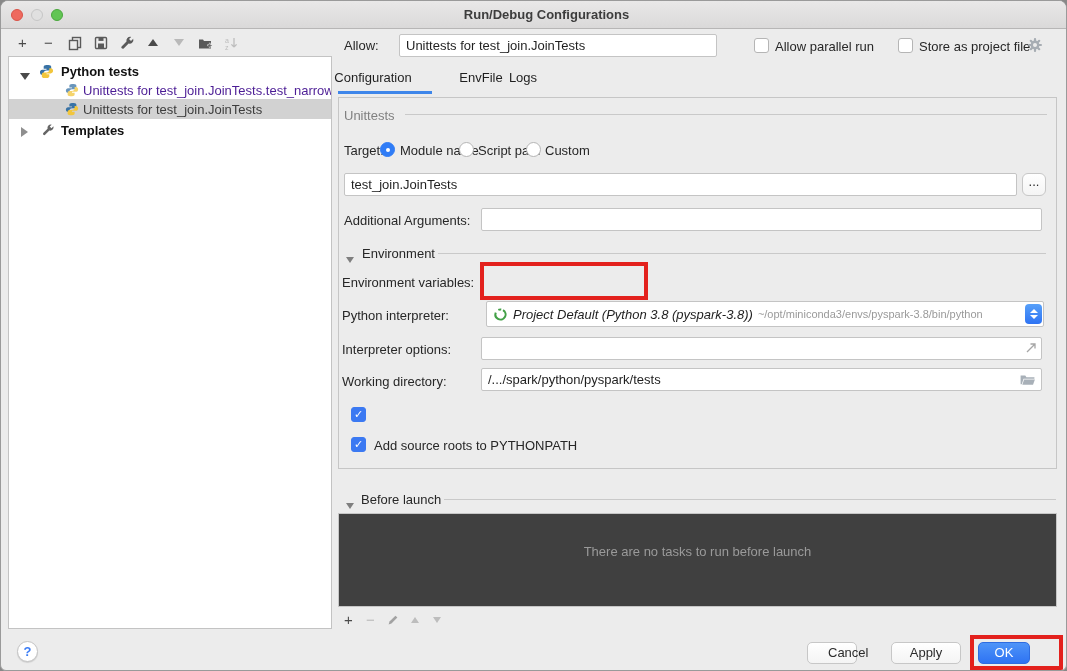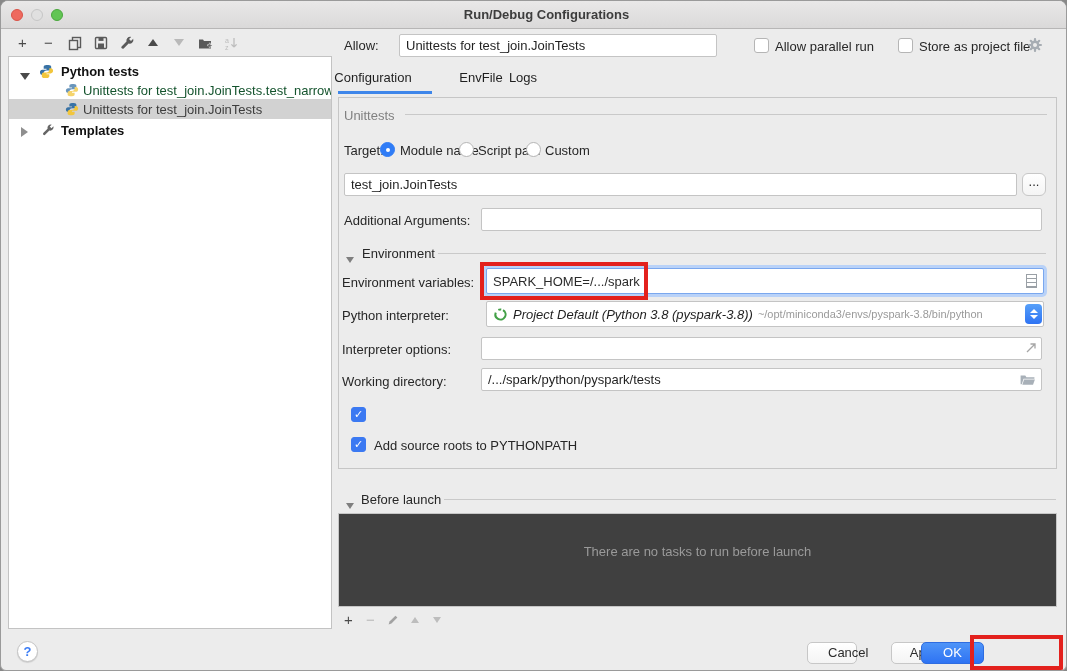--- a/index.html
+++ b/index.html
@@ -141,21 +141,21 @@
         <path fill="#3872a5" d="M8 1C6 1 5 1.8 5 3v2h3v1H3.5C2 6 1 7.1 1 8.7c0 1.8 1 2.8 2.5 2.8H5V9.8C5 8.2 6.3 7 8 7h3c1.1 0 2-.9 2-2V3c0-1.2-1-2-3-2H8z"></path>
         <path fill="#f2c63c" d="M8 15c2 0 3-.8 3-2v-2H8v-1h4.5c1.5 0 2.5-1.1 2.5-2.7 0-1.8-1-2.8-2.5-2.8H11v1.7C11 7.8 9.7 9 8 9H5c-1.1 0-2 .9-2 2v2c0 1.2 1 2 3 2h2z"></path>
       </svg>
       <span class="abs" style="left:52px;top:3px;font-weight:700;color:#111;">Python tests</span>
     </div>
     <div class="trow" style="top:23px;">
       <svg class="abs" style="left:56px;top:3px;opacity:.75;" width="14" height="14" viewBox="0 0 16 16">
         <path fill="#3872a5" d="M8 1C6 1 5 1.8 5 3v2h3v1H3.5C2 6 1 7.1 1 8.7c0 1.8 1 2.8 2.5 2.8H5V9.8C5 8.2 6.3 7 8 7h3c1.1 0 2-.9 2-2V3c0-1.2-1-2-3-2H8z"></path>
         <path fill="#f2c63c" d="M8 15c2 0 3-.8 3-2v-2H8v-1h4.5c1.5 0 2.5-1.1 2.5-2.7 0-1.8-1-2.8-2.5-2.8H11v1.7C11 7.8 9.7 9 8 9H5c-1.1 0-2 .9-2 2v2c0 1.2 1 2 3 2h2z"></path>
       </svg>
-      <span class="abs" style="left:74px;top:3px;color:#14532d;width:248px;overflow:hidden;white-space:nowrap;">Unittests for test_join.JoinTests.test_narrow</span>
+      <span class="abs" style="left:74px;top:3px;color:#4c1d95;width:248px;overflow:hidden;white-space:nowrap;">Unittests for test_join.JoinTests.test_narrow</span>
     </div>
     <div class="trow sel" style="top:42px;">
       <svg class="abs" style="left:56px;top:3px;" width="14" height="14" viewBox="0 0 16 16">
         <path fill="#3872a5" d="M8 1C6 1 5 1.8 5 3v2h3v1H3.5C2 6 1 7.1 1 8.7c0 1.8 1 2.8 2.5 2.8H5V9.8C5 8.2 6.3 7 8 7h3c1.1 0 2-.9 2-2V3c0-1.2-1-2-3-2H8z"></path>
         <path fill="#f2c63c" d="M8 15c2 0 3-.8 3-2v-2H8v-1h4.5c1.5 0 2.5-1.1 2.5-2.7 0-1.8-1-2.8-2.5-2.8H11v1.7C11 7.8 9.7 9 8 9H5c-1.1 0-2 .9-2 2v2c0 1.2 1 2 3 2h2z"></path>
       </svg>
       <span class="abs" style="left:74px;top:3px;color:#3c3c3c;">Unittests for test_join.JoinTests</span>
     </div>
     <div class="trow" style="top:63px;">
       <span class="abs" style="left:12px;top:5px;"><span class="arr-right"></span></span>
@@ -205,24 +205,20 @@
   <div class="btn" style="left:1021px;top:172px;width:24px;height:23px;line-height:15px;border-radius:6px;"><span>...</span></div>
 
   <div class="lbl" style="left:343px;top:212px;">Additional Arguments:</div>
   <input class="fld" style="left: 480px; top: 207px; width: 561px; height: 23px;" value="">
 
   <span class="abs" style="left:345px;top:250px;"><span class="arr-down" style="border-top-color:#7f7f7f;border-left-width:4px;border-right-width:4px;border-top-width:6px;"></span></span>
   <div class="lbl" style="left:361px;top:245px;">Environment</div>
   <div class="hrule" style="left:437px;top:252px;width:608px;"></div>
 
   <div class="lbl" style="left:341px;top:274px;">Environment variables:</div>
-  <div class="field" style="left:485px;top:267px;width:558px;height:26px;border:1px solid #7aa7ee;box-shadow:0 0 0 3px #b9d2f8;border-radius:2px;">
-    <span>SPARK_HOME=/.../spark</span>
-    <div style="margin-left:auto;" class="doc-icon"></div>
-  </div>
   <div class="redbox" style="left:479px;top:261px;width:168px;height:38px;"></div>
 
   <div class="lbl" style="left:341px;top:307px;">Python interpreter:</div>
   <div class="field" style="left:485px;top:300px;width:558px;height:26px;white-space:nowrap;overflow:hidden;">
     <svg width="15" height="15" viewBox="0 0 16 16" style="flex:0 0 auto;margin-right:5px;">
       <circle cx="8" cy="8" r="5.4" fill="none" stroke="#43a047" stroke-width="2.2" stroke-dasharray="24 4 3 3" transform="rotate(-60 8 8)"></circle>
     </svg>
     <span style="color:#1f1f1f;font-style:italic;">Project Default (Python 3.8 (pyspark-3.8))</span>
     <span class="muted" style="font-size:11px;margin-left:5px;">~/opt/miniconda3/envs/pyspark-3.8/bin/python</span>
   </div>
@@ -272,16 +268,16 @@
         <div class="tri sm-up"></div>
       </div>
     <div class="ticon">
         <div class="tri sm-down"></div>
       </div>
   </div>
 
   <div id="help"><span>?</span></div>
   <div class="btn" style="left:806px;top:641px;width:50px;padding-left:20px;"><span>Cancel</span></div>
   <div class="btn" style="left:890px;top:641px;width:70px;"><span>Apply</span></div>
-  <div class="btn primary" style="left:920px;top:641px;width:63px;"><span>OK</span></div>
+  <div class="btn primary" style="left:977px;top:641px;width:52px;"><span>OK</span></div>
   <div class="redbox" style="left:969px;top:634px;width:93px;height:35px;"></div>
 
 </div>
 
 </body></html>

